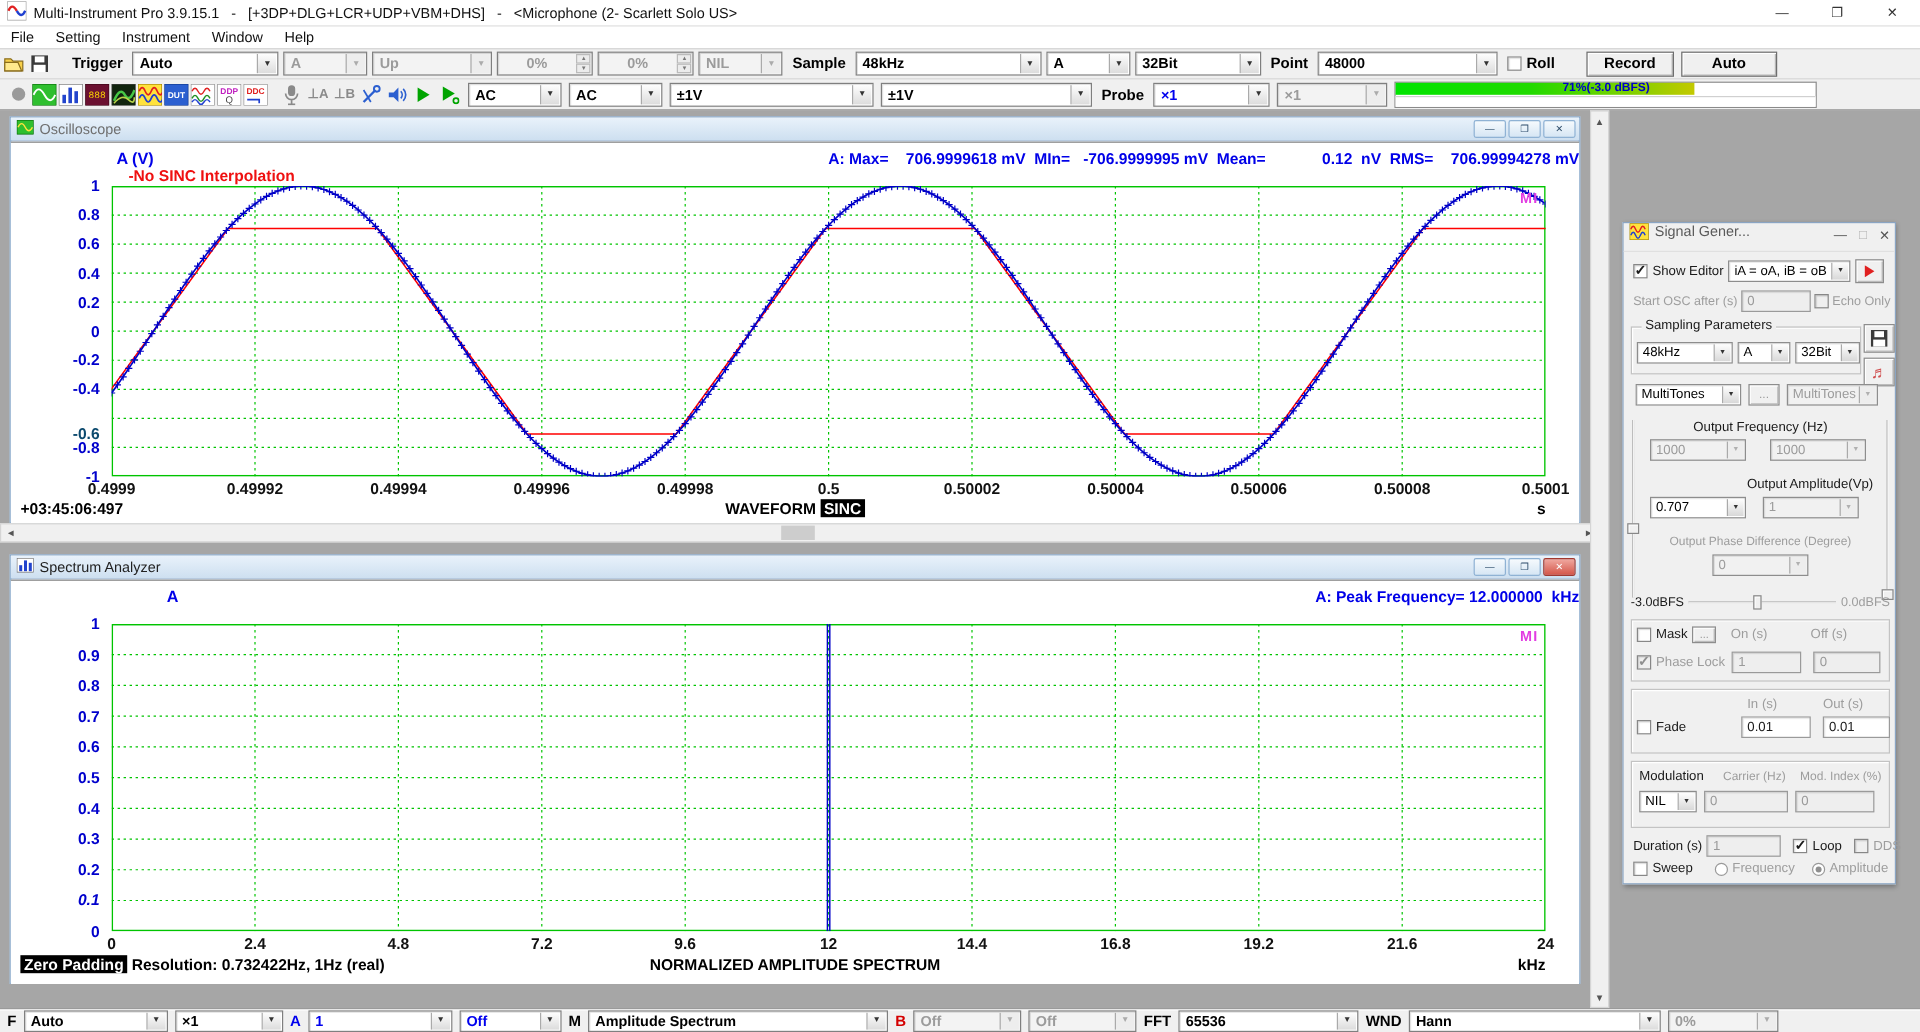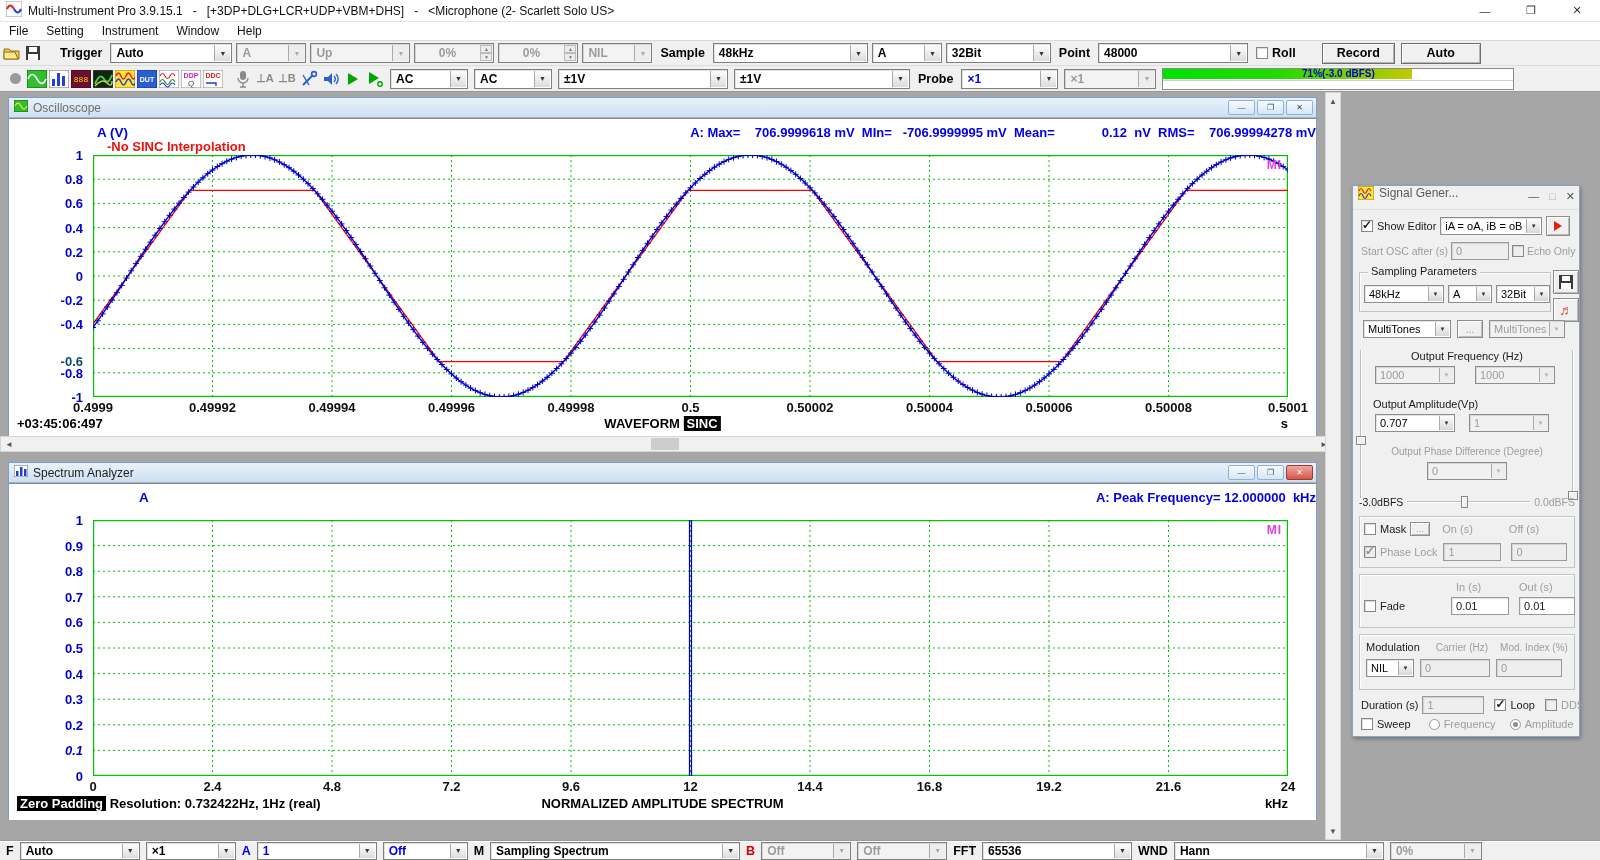--- a/index.html
+++ b/index.html
@@ -616,21 +616,21 @@
       <div class="sgrow" style="left:22px;top:180px;gap:20px">
         <div class="scombo dis" style="width:80px">
             <span>1000</span>
             <span class="arr">▼</span>
           </div>
         <div class="scombo dis" style="width:80px">
             <span>1000</span>
             <span class="arr">▼</span>
           </div>
       </div>
-      <div class="sgrow" style="left:20px;top:212px;width:188px;justify-content:flex-start">
+      <div class="sgrow" style="left:20px;top:212px;width:188px;justify-content:flex-end">
           <span class="blbl">Output Amplitude(Vp)</span>
         </div>
       <div class="sgrow" style="left:22px;top:228px;gap:14px">
         <div class="scombo" style="width:80px">
             <span>0.707</span>
             <span class="arr">▼</span>
           </div>
         <div class="scombo dis" style="width:80px">
             <span>1</span>
             <span class="arr">▼</span>
@@ -736,21 +736,21 @@
         <span>1</span>
         <span class="arr">▼</span>
       </div>
     <span class="sep" style="width:6px"></span>
     <div class="combo blue" style="width:85px">
         <span>Off</span>
         <span class="arr">▼</span>
       </div>
     <span class="lbl">M</span>
     <div class="combo" style="width:250px">
-        <span>Sampling Spectrum</span>
+        <span>Amplitude Spectrum</span>
         <span class="arr">▼</span>
       </div>
     <span class="lbl lblB">B</span>
     <div class="combo dis" style="width:90px">
         <span>Off</span>
         <span class="arr">▼</span>
       </div>
     <span class="sep" style="width:6px"></span>
     <div class="combo dis" style="width:90px">
         <span>Off</span>

